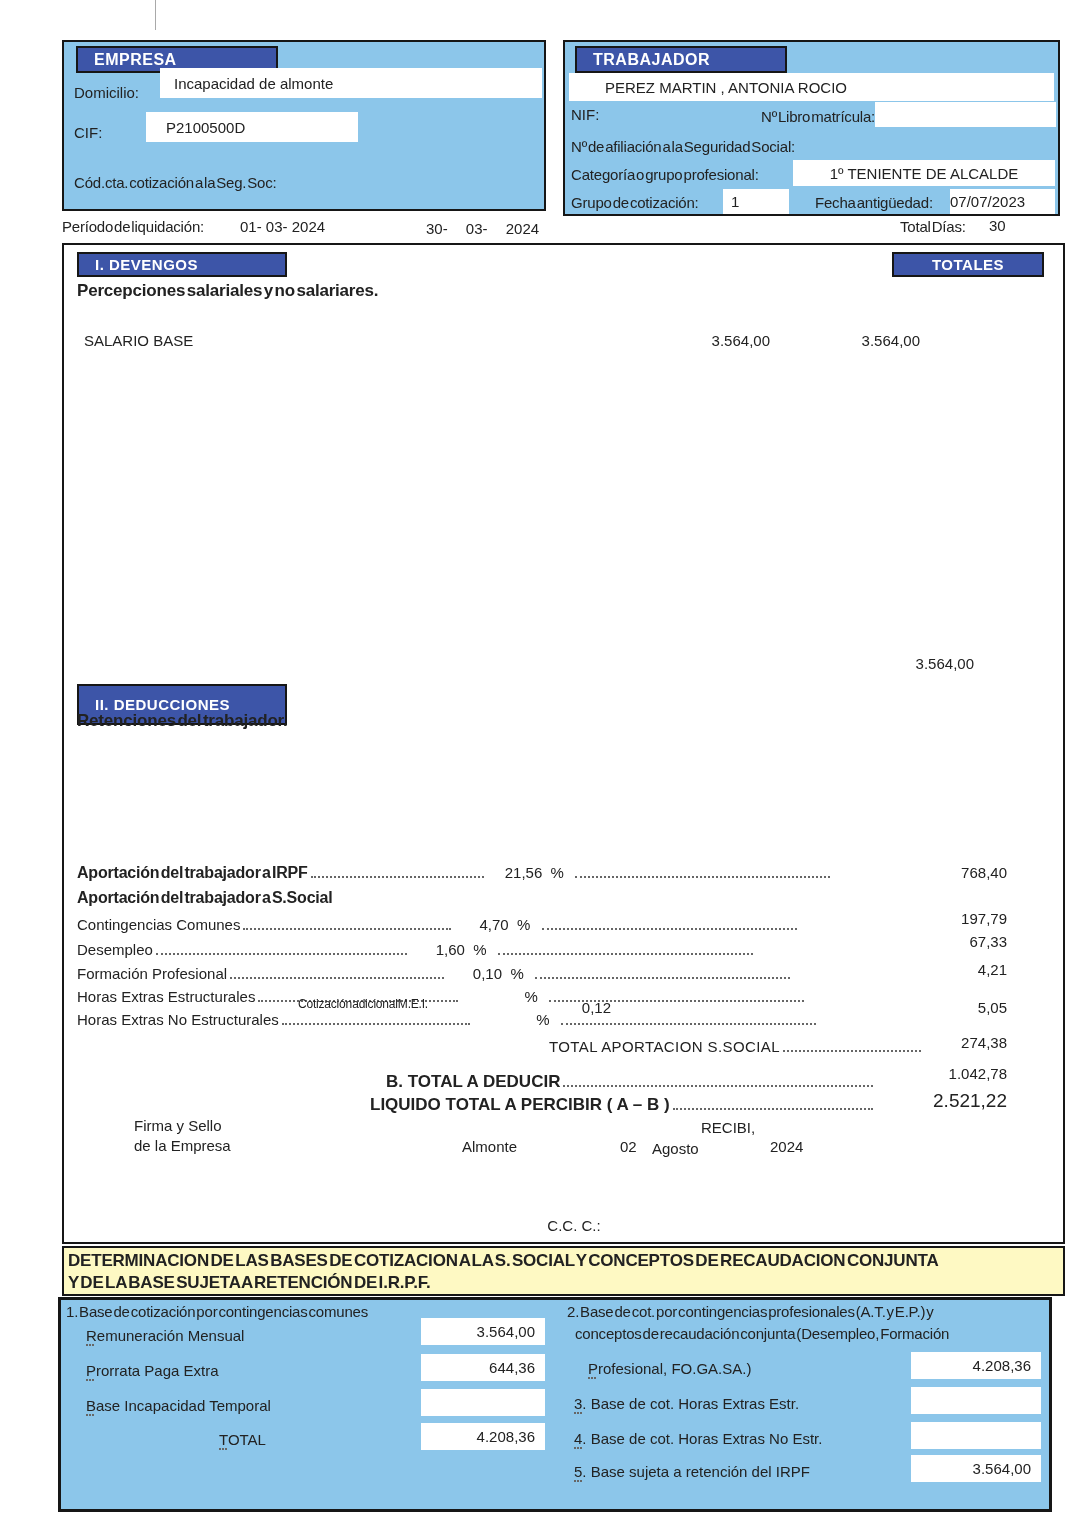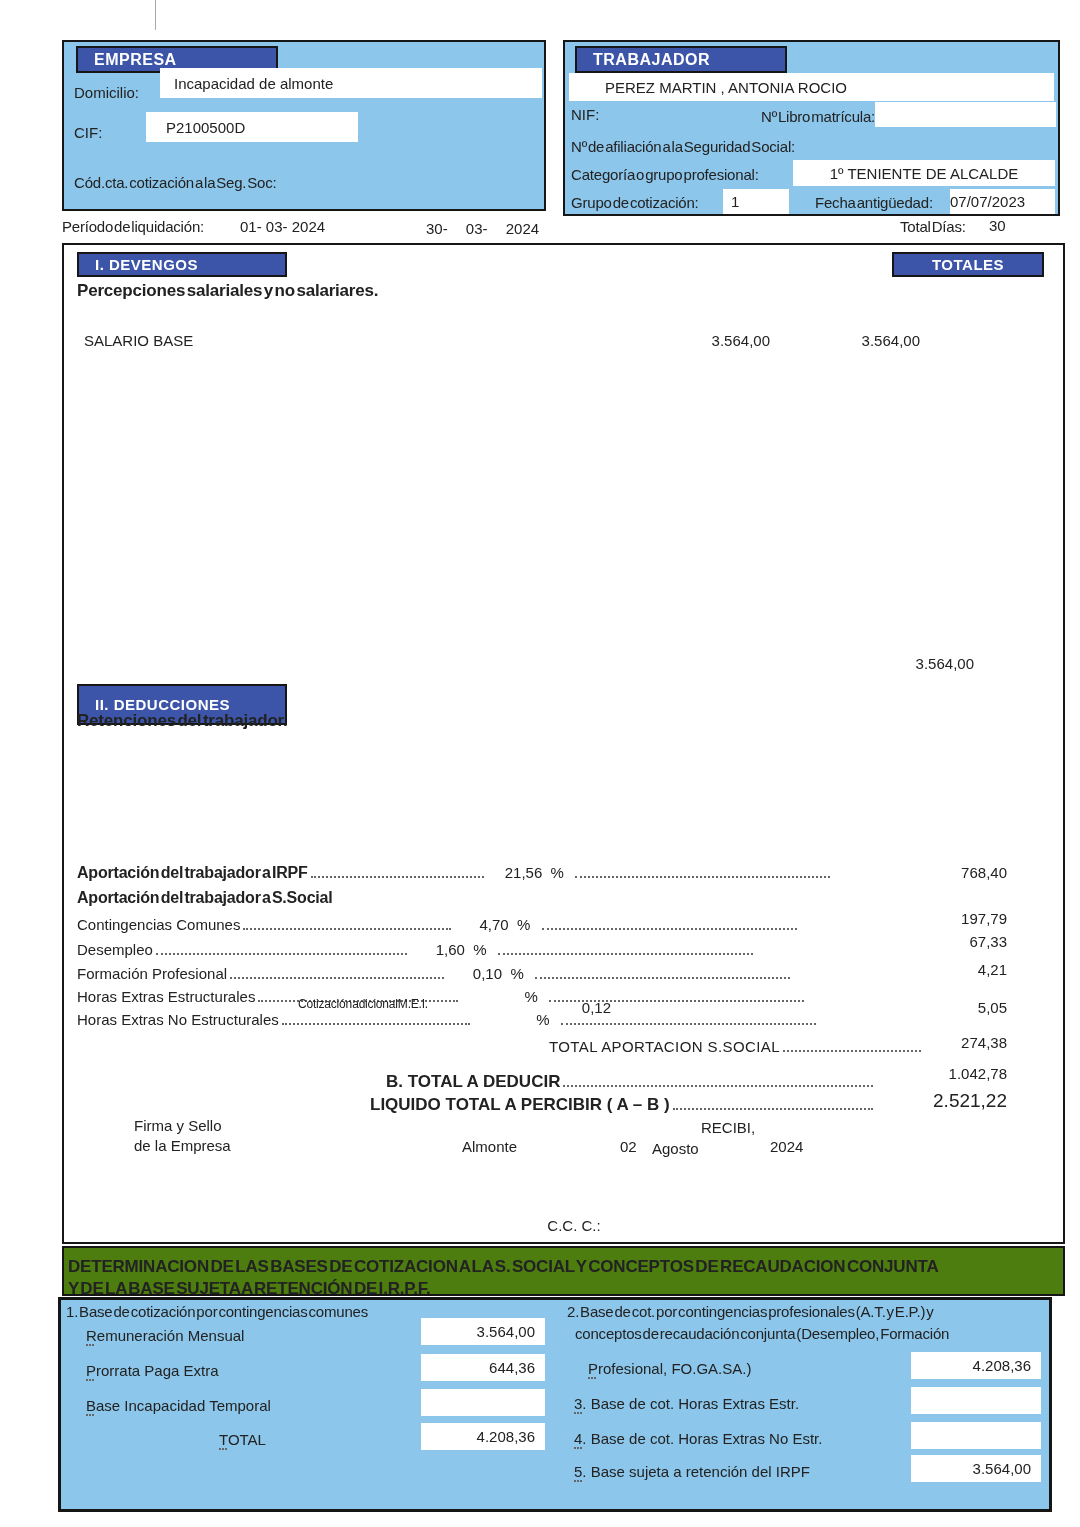--- a/index.html
+++ b/index.html
@@ -26,22 +26,22 @@
     display:flex;align-items:center;
   }
   .wbox.right{justify-content:flex-end;padding-right:10px;}
   .wbox.center{justify-content:center;}
   .mainbox{
     position:absolute;left:62px;top:243px;width:1003px;height:1001px;
     border:2px solid #161616;background:#ffffff;box-sizing:border-box;
   }
   .detbox{
     position:absolute;left:62px;top:1246px;width:1003px;height:50px;
-    border:2px solid #161616;background:#4d7c0f;box-sizing:border-box;
-    font-weight:bold;font-size:17px;line-height:22px;padding:8px 4px;
+    border:2px solid #161616;background:#fef9c3;box-sizing:border-box;
+    font-weight:bold;font-size:17px;line-height:22px;padding:2px 4px;
   }
   .bluebox{
     position:absolute;left:58px;top:1297px;width:994px;height:215px;
     border:3px solid #161616;background:#8CC6EA;box-sizing:border-box;
   }
   
   .lead{flex:1;border-bottom:2px dotted #666;margin:0 3px 3px 3px;min-width:8px;}
   .ded-row{position:absolute;left:13px;width:930px;display:flex;align-items:baseline;font-size:15px;}
   .pct{width:55px;text-align:right;flex:none;}
   .sym{width:30px;text-align:center;flex:none;}

